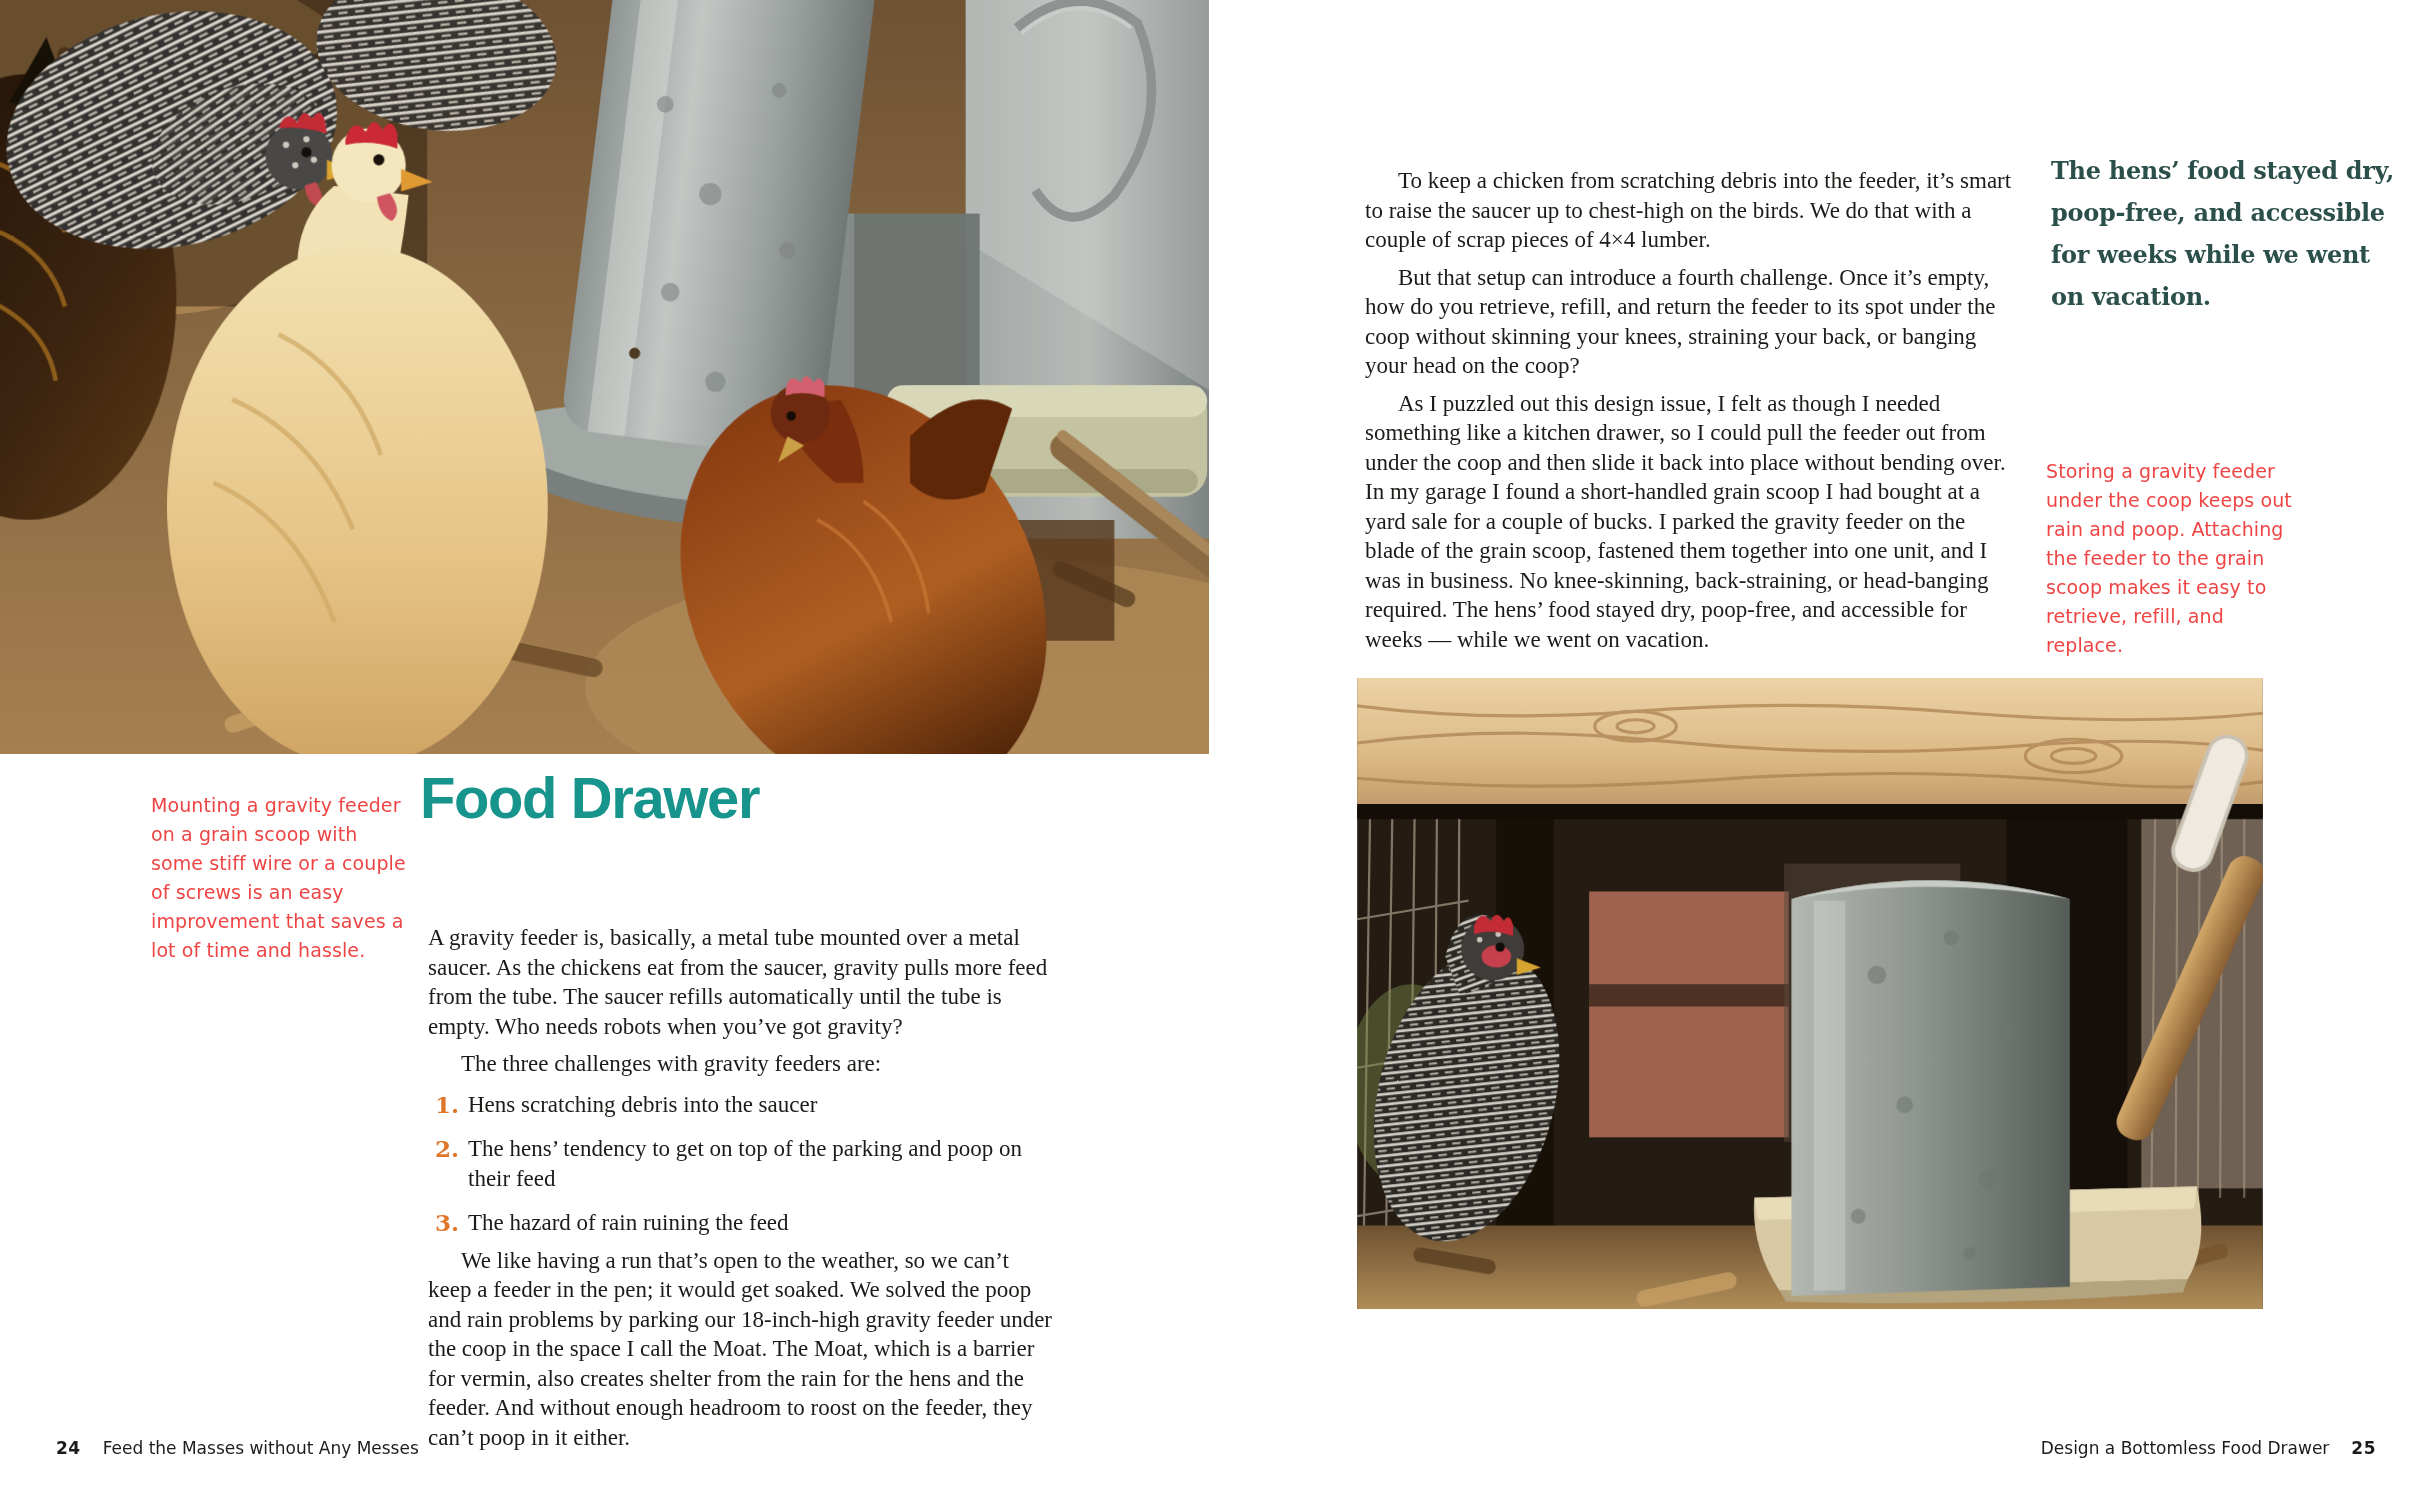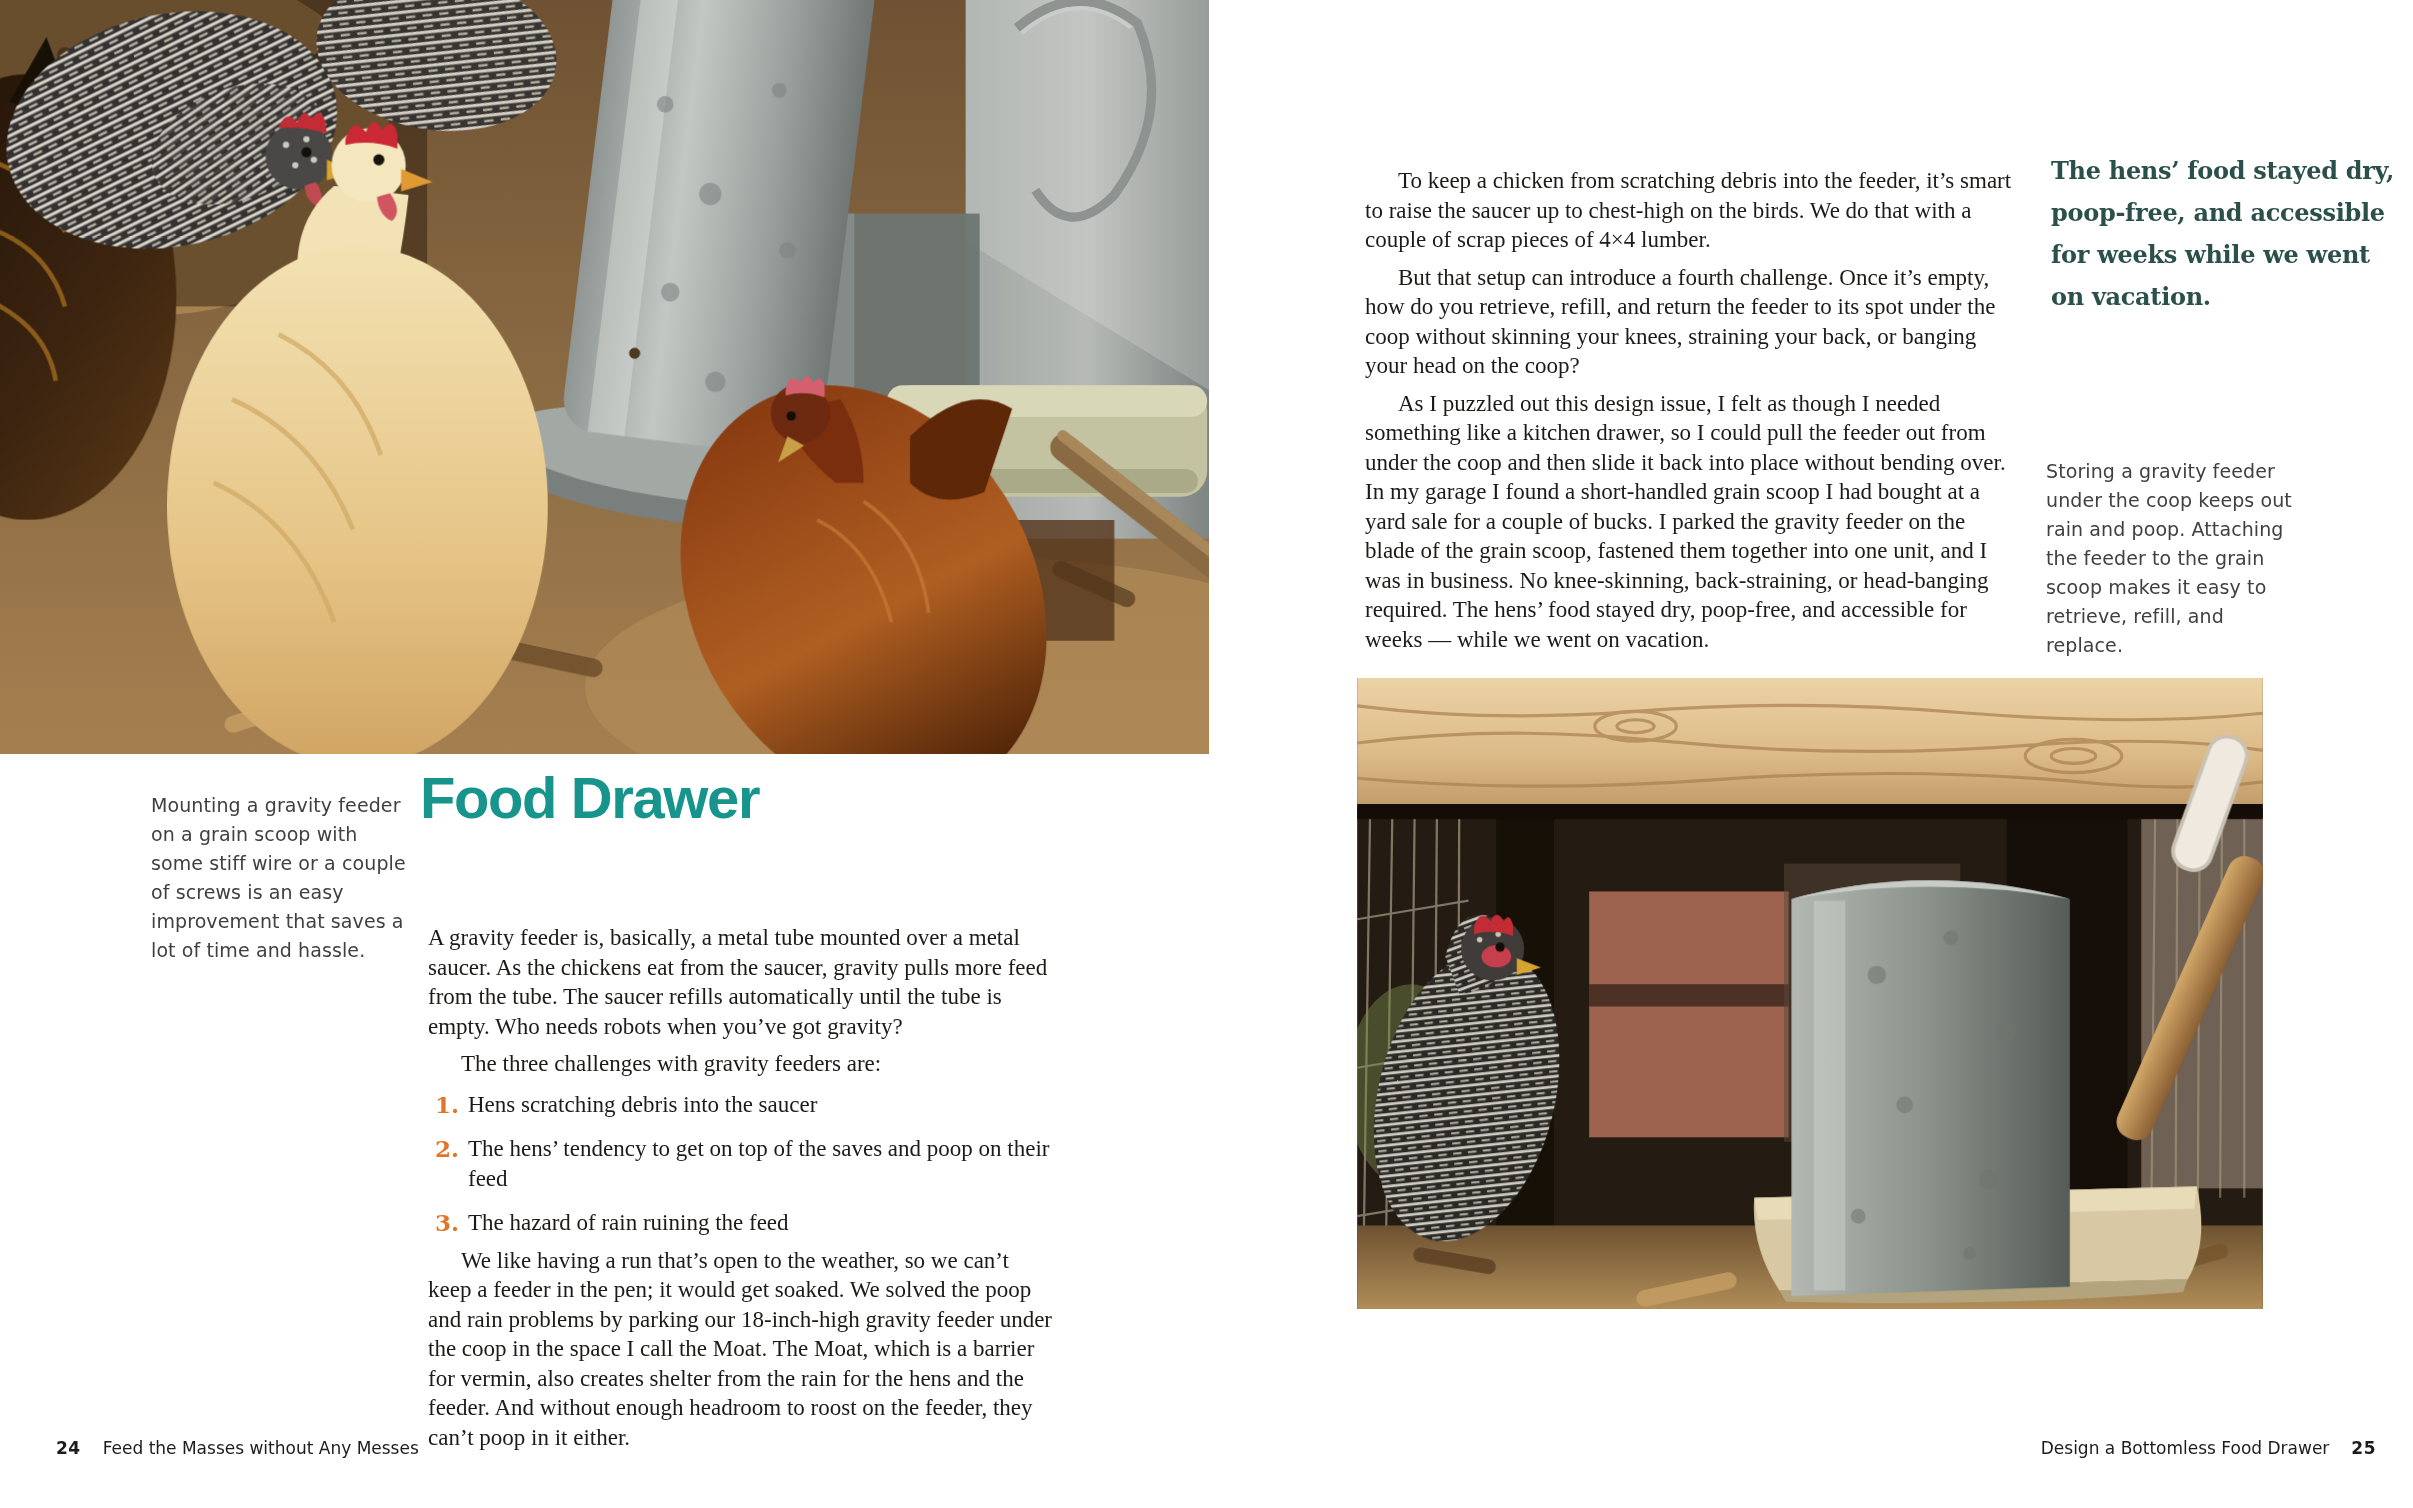--- a/index.html
+++ b/index.html
@@ -3,21 +3,21 @@
 <meta charset="utf-8">
 <title>Book Spread</title>
 <style>
   html,body{margin:0;padding:0;background:#ffffff;}
   .spread{position:relative;width:2413px;height:1508px;background:#ffffff;overflow:hidden;
           font-family:"Liberation Serif",serif;color:#1d1b18;}
   
   .photo{position:absolute;display:block;}
   
   .caption{position:absolute;font-family:"DejaVu Sans","Liberation Sans",sans-serif;
-           font-size:19px;line-height:29px;color:#404040;letter-spacing:0.1px;}
+           font-size:19px;line-height:29px;color:#ef4444;letter-spacing:0.1px;}
   
   .heading{position:absolute;font-family:"Liberation Sans",sans-serif;font-weight:bold;
            font-size:58px;line-height:69px;letter-spacing:-1.4px;}
   
   .bodycol{position:absolute;font-size:23px;line-height:29.5px;}
   .bodycol p{margin:8px;}
   .indent{text-indent:33px;}
   .list{margin:11px 0 0 15px;display:flex;flex-direction:column;gap:15px;}
   .list-row{display:flex;}
   .list-num{width:33px;flex:0 0 33px;font-family:"DejaVu Serif",serif;font-weight:bold;
@@ -192,21 +192,21 @@
   <div class="bodycol" style="left:420px;top:915px;width:644px">
     <p>A gravity feeder is, basically, a metal tube mounted over a metal saucer. As the chickens eat from the saucer, gravity pulls more feed from the tube. The saucer refills automatically until the tube is empty. Who needs robots when you’ve got gravity?</p>
     <p class="indent">The three challenges with gravity feeders are:</p>
     <div class="list">
       <div class="list-row">
         <span class="list-num" style="color:#e0762a">1.</span>
         <span class="list-txt">Hens scratching debris into the saucer</span>
       </div>
       <div class="list-row">
         <span class="list-num" style="color:#e0762a">2.</span>
-        <span class="list-txt">The hens’ tendency to get on top of the saves and poop on their feed</span>
+        <span class="list-txt">The hens’ tendency to get on top of the parking and poop on their feed</span>
       </div>
       <div class="list-row">
         <span class="list-num" style="color:#e0762a">3.</span>
         <span class="list-txt">The hazard of rain ruining the feed</span>
       </div>
     </div>
     <p class="indent closing">We like having a run that’s open to the weather, so we can’t keep a feeder in the pen; it would get soaked. We solved the poop and rain problems by parking our 18-inch-high gravity feeder under the coop in the space I call the Moat. The Moat, which is a barrier for vermin, also creates shelter from the rain for the hens and the feeder. And without enough headroom to roost on the feeder, they can’t poop in it either.</p>
   </div>
 
   <div class="footer" style="left:56px">

